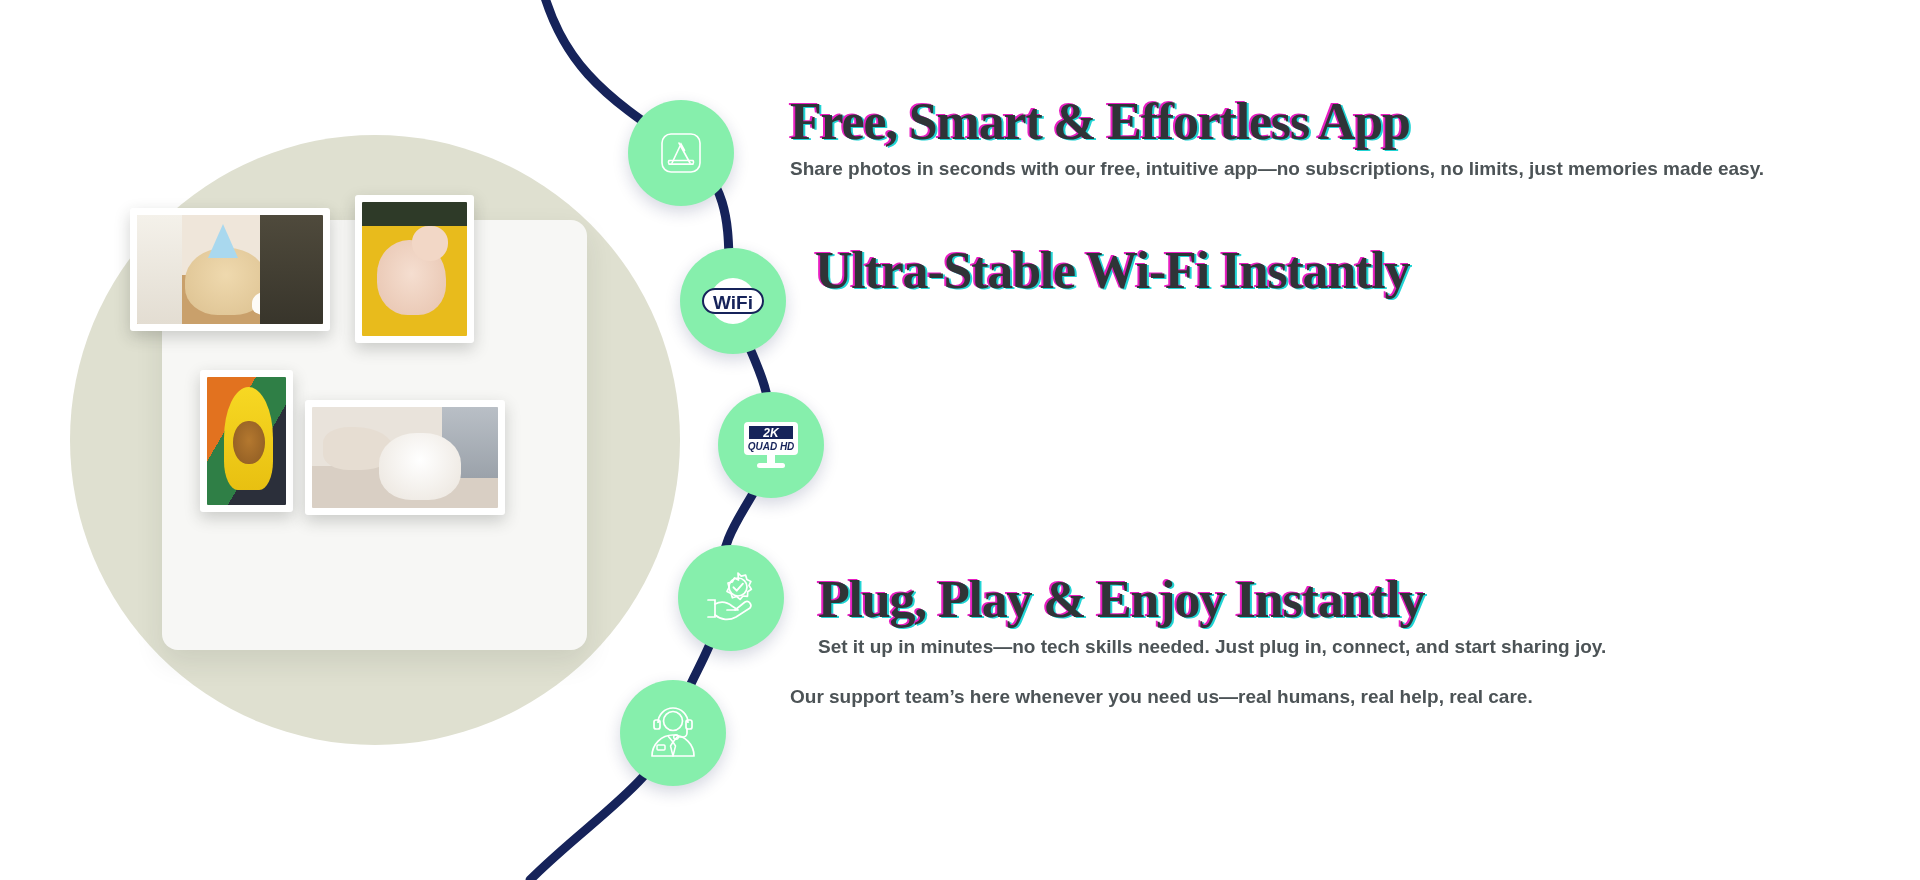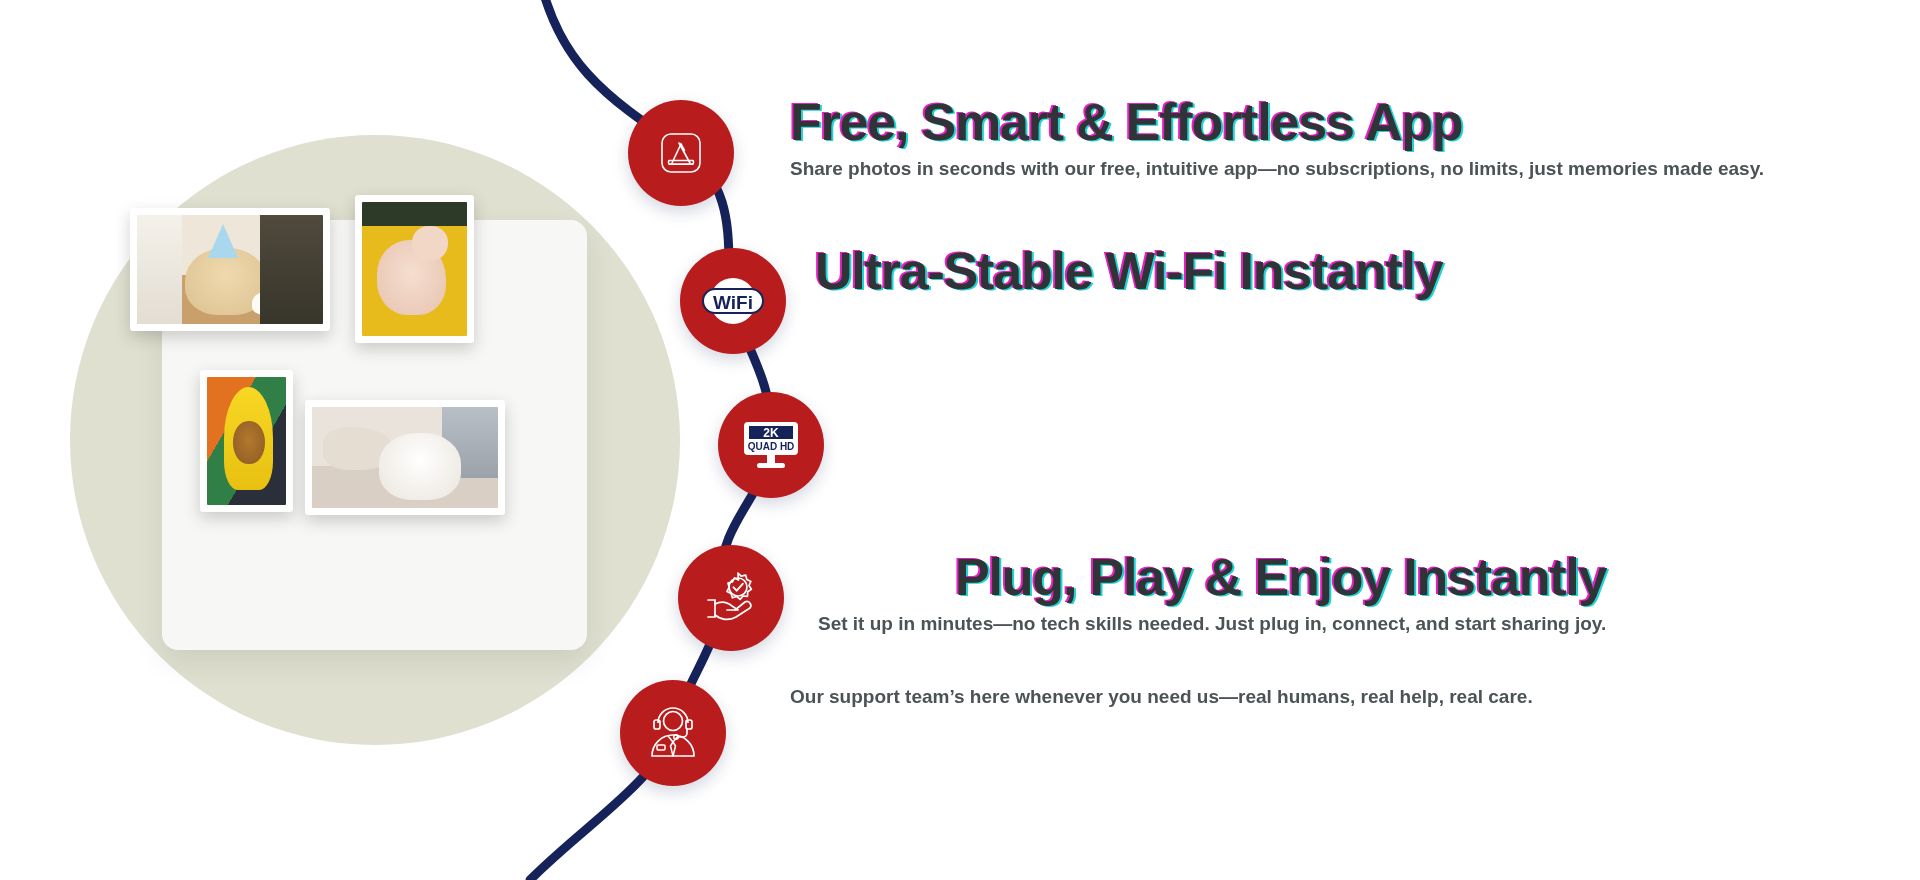--- a/index.html
+++ b/index.html
@@ -122,31 +122,31 @@
   #curve {
     position: absolute;
     left: 0; top: 0;
     width: 1920px; height: 880px;
     pointer-events: none;
   }
 
   .node {
     position: absolute;
     border-radius: 50%;
-    background: #b91c1c;
+    background: #86efac;
     display: flex;
     align-items: center;
     justify-content: center;
     box-shadow: 0 6px 16px rgba(22,35,90,.18);
   }
 
   .texts { position: absolute; }
 
   .f-title {
-    font-family: Liberation Sans, sans-serif;
+    font-family: Liberation Serif, serif;
     font-weight: bold;
     font-size: 52px;
     line-height: 1.0;
     letter-spacing: -1.2px;
     color: #2f3437;
     white-space: nowrap;
     text-shadow: -2px -1px 0 #e81fc2, 2px 1px 0 #21d4d4;
   }
 
   .f-sub {
@@ -228,42 +228,42 @@
     <svg class="icon-svg" width="66" height="52" viewBox="0 0 66 52">
       <circle cx="33" cy="26" r="23" fill="#ffffff"></circle>
       <rect x="3" y="14" width="60" height="24" rx="12" fill="#ffffff" stroke="#16235a" stroke-width="2"></rect>
       <text x="33" y="34" text-anchor="middle" font-family="Liberation Sans, sans-serif" font-size="19" font-weight="bold" fill="#16235a">WiFi</text>
     </svg>
   </div>
   <div class="texts" style="left:815px; top:245px;">
     <div class="f-title">Ultra-Stable Wi-Fi Instantly</div>
   </div>
 
-  <div class="node" style="left:718px; top:392px; width:106px; height:106px;">
+  <div class="node" style="left:718px; top:392px; width:106px; height:106px;font-style:italic;">
     <svg class="icon-svg" width="66" height="60" viewBox="0 0 66 60">
       <rect x="6" y="7" width="54" height="33" rx="4" fill="#ffffff"></rect>
       <rect x="11" y="11" width="44" height="13" fill="#16235a"></rect>
       <text x="33" y="22" text-anchor="middle" font-family="Liberation Sans, sans-serif" font-size="12" font-weight="bold" fill="#ffffff">2K</text>
       <text x="33" y="35" text-anchor="middle" font-family="Liberation Sans, sans-serif" font-size="10" font-weight="bold" fill="#16235a">QUAD HD</text>
       <rect x="29" y="40" width="8" height="8" fill="#ffffff"></rect>
       <rect x="19" y="48" width="28" height="5" rx="2.5" fill="#ffffff"></rect>
     </svg>
   </div>
 
   <div class="node" style="left:678px; top:545px; width:106px; height:106px;">
     <svg class="icon-svg" width="62" height="58" viewBox="0 0 62 58">
       <path d="M38 4 l3.2 3.1 4.4 -1 1.3 4.3 4 2 -1.9 4.1 2.4 3.8 -3.7 2.5 -0.2 4.5 -4.5 -0.3 -2.9 3.4 -3.4 -2.9 -4.3 1.3 -1.4 -4.3 -4 -2.1 2.1 -4 -1.1 -4.4 4.4 -1.1 2.1 -4 4 2.1 z" fill="none" stroke="#ffffff" stroke-width="1.7" stroke-linejoin="round"></path>
       <circle cx="38" cy="18" r="9" fill="none" stroke="#ffffff" stroke-width="1.7"></circle>
       <path d="M33.5 18.3 l3.2 3.4 6.2 -7" fill="none" stroke="#ffffff" stroke-width="1.9" stroke-linecap="round" stroke-linejoin="round"></path>
       <path d="M8 31 h7 v17 h-7" fill="none" stroke="#ffffff" stroke-width="1.7" stroke-linecap="round"></path>
       <path d="M15 35 c6 -3, 12 -2, 17 2 l6 4 h-11" fill="none" stroke="#ffffff" stroke-width="1.7" stroke-linecap="round" stroke-linejoin="round"></path>
       <path d="M15 46 c6 5, 14 6, 21 2 l14 -9 a4 4 0 0 0 -5 -6 l-10 8" fill="none" stroke="#ffffff" stroke-width="1.7" stroke-linecap="round" stroke-linejoin="round"></path>
     </svg>
   </div>
-  <div class="texts" style="left:818px; top:551px;text-align:right;">
+  <div class="texts" style="left:818px; top:574px;">
     <div class="f-title">Plug, Play &amp; Enjoy Instantly</div>
     <div class="f-sub">Set it up in minutes—no tech skills needed. Just plug in, connect, and start sharing joy.</div>
   </div>
 
   <div class="node" style="left:620px; top:680px; width:106px; height:106px;">
     <svg class="icon-svg" width="60" height="60" viewBox="0 0 60 60">
       <circle cx="30" cy="18" r="9.5" fill="none" stroke="#ffffff" stroke-width="1.7"></circle>
       <path d="M15 20 a15 15 0 0 1 30 0" fill="none" stroke="#ffffff" stroke-width="1.7"></path>
       <rect x="11" y="17" width="6" height="9" rx="2" fill="none" stroke="#ffffff" stroke-width="1.7"></rect>
       <rect x="43" y="17" width="6" height="9" rx="2" fill="none" stroke="#ffffff" stroke-width="1.7"></rect>

